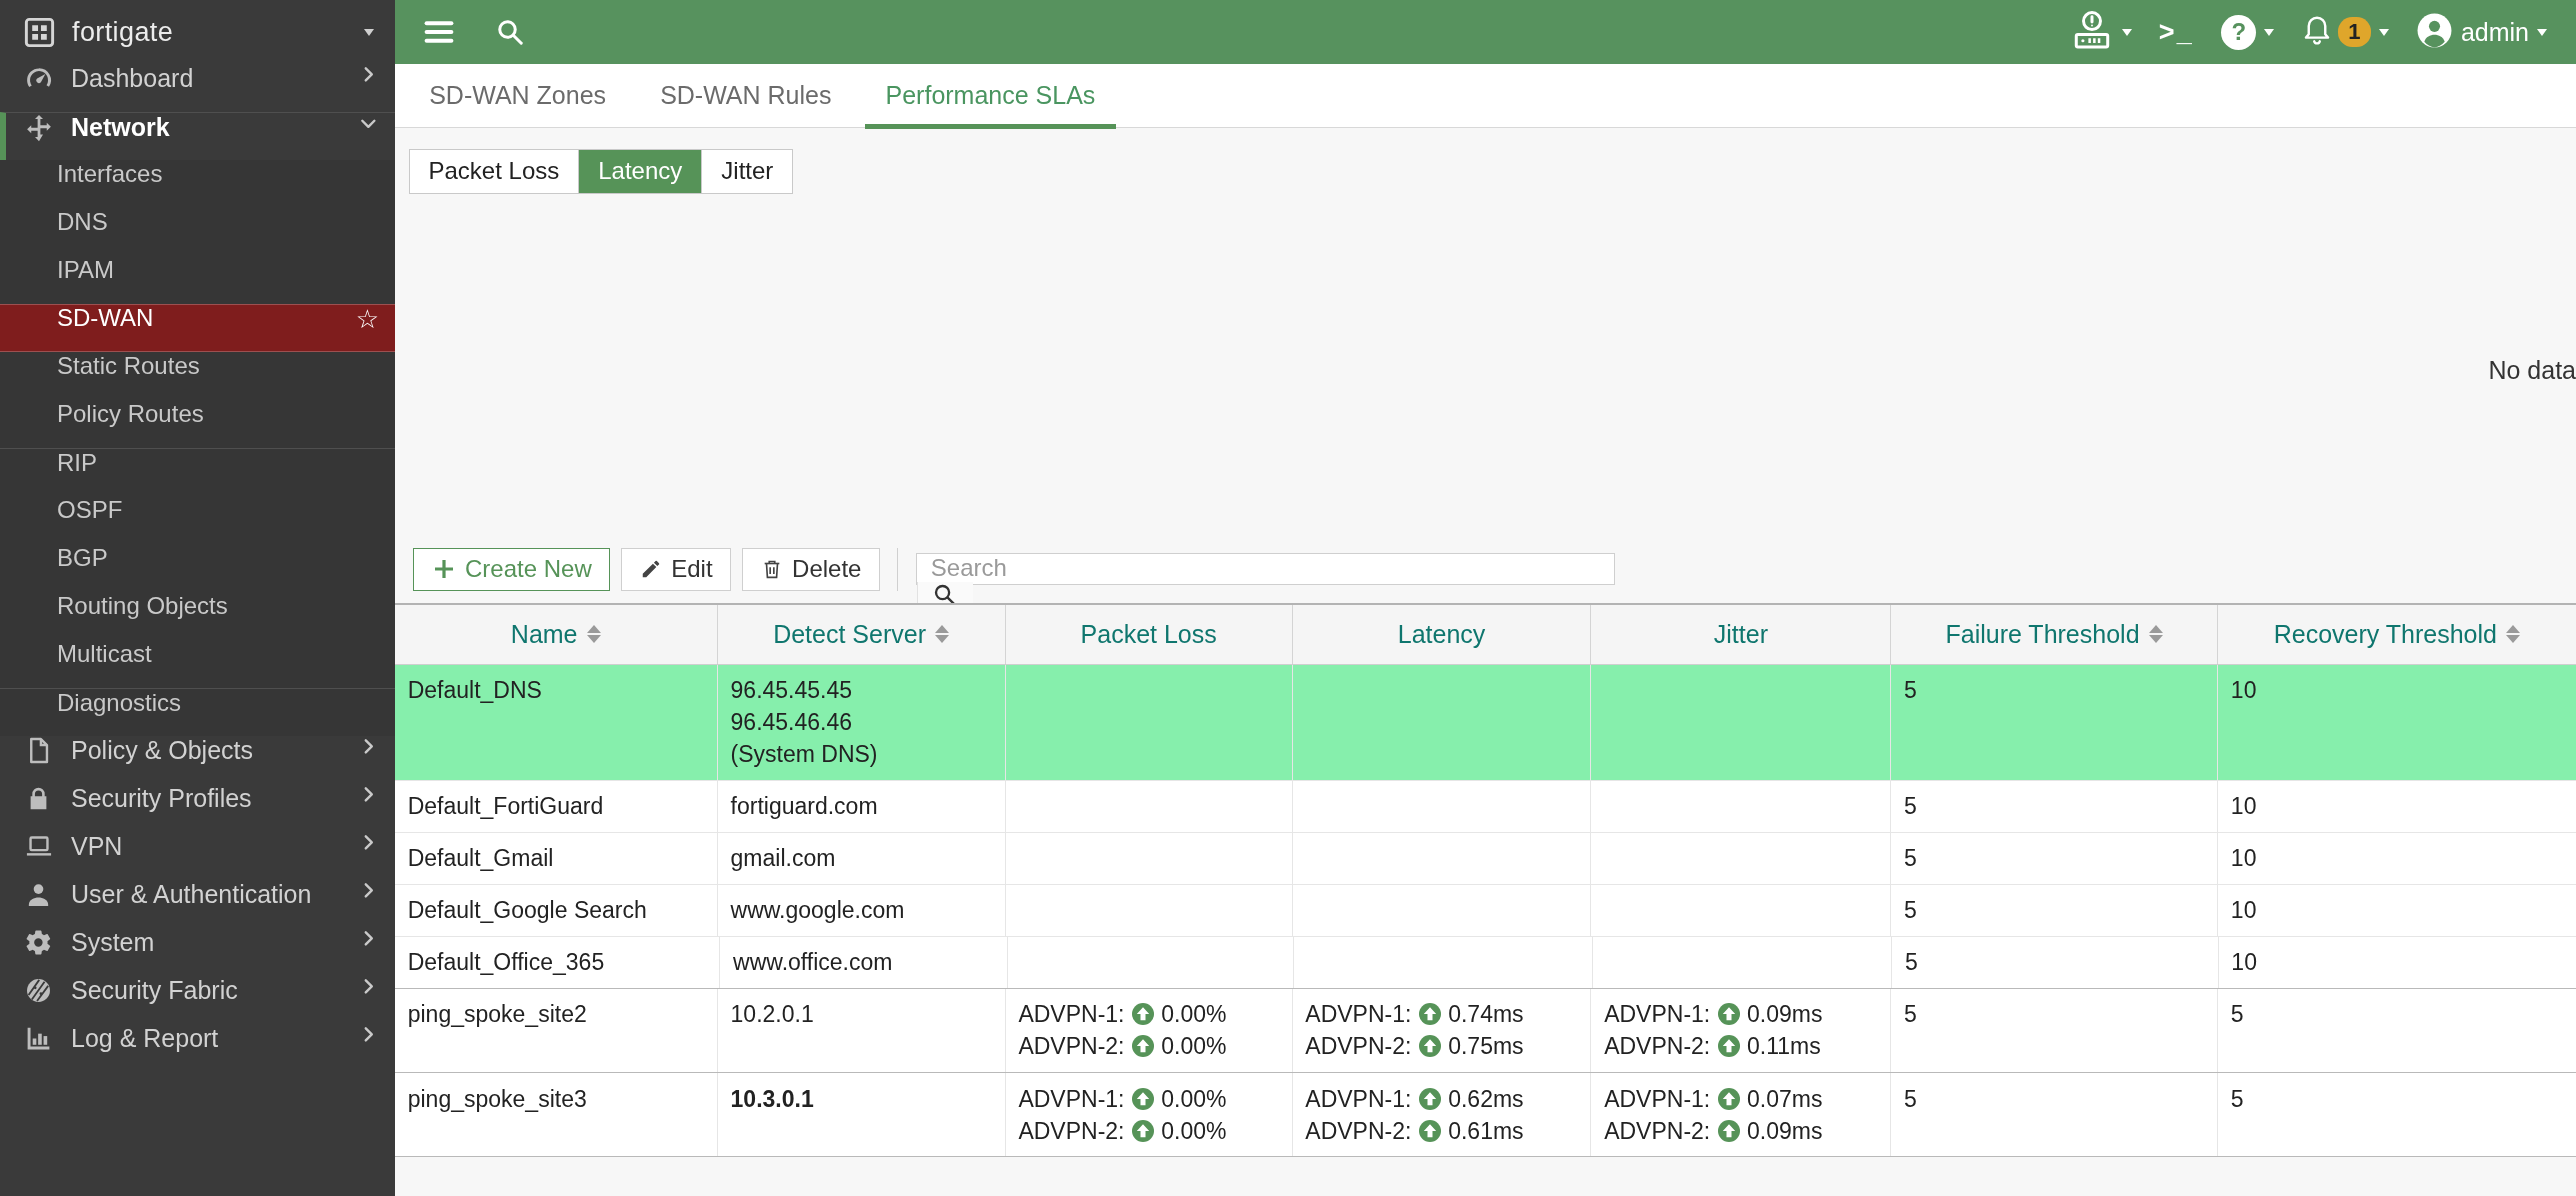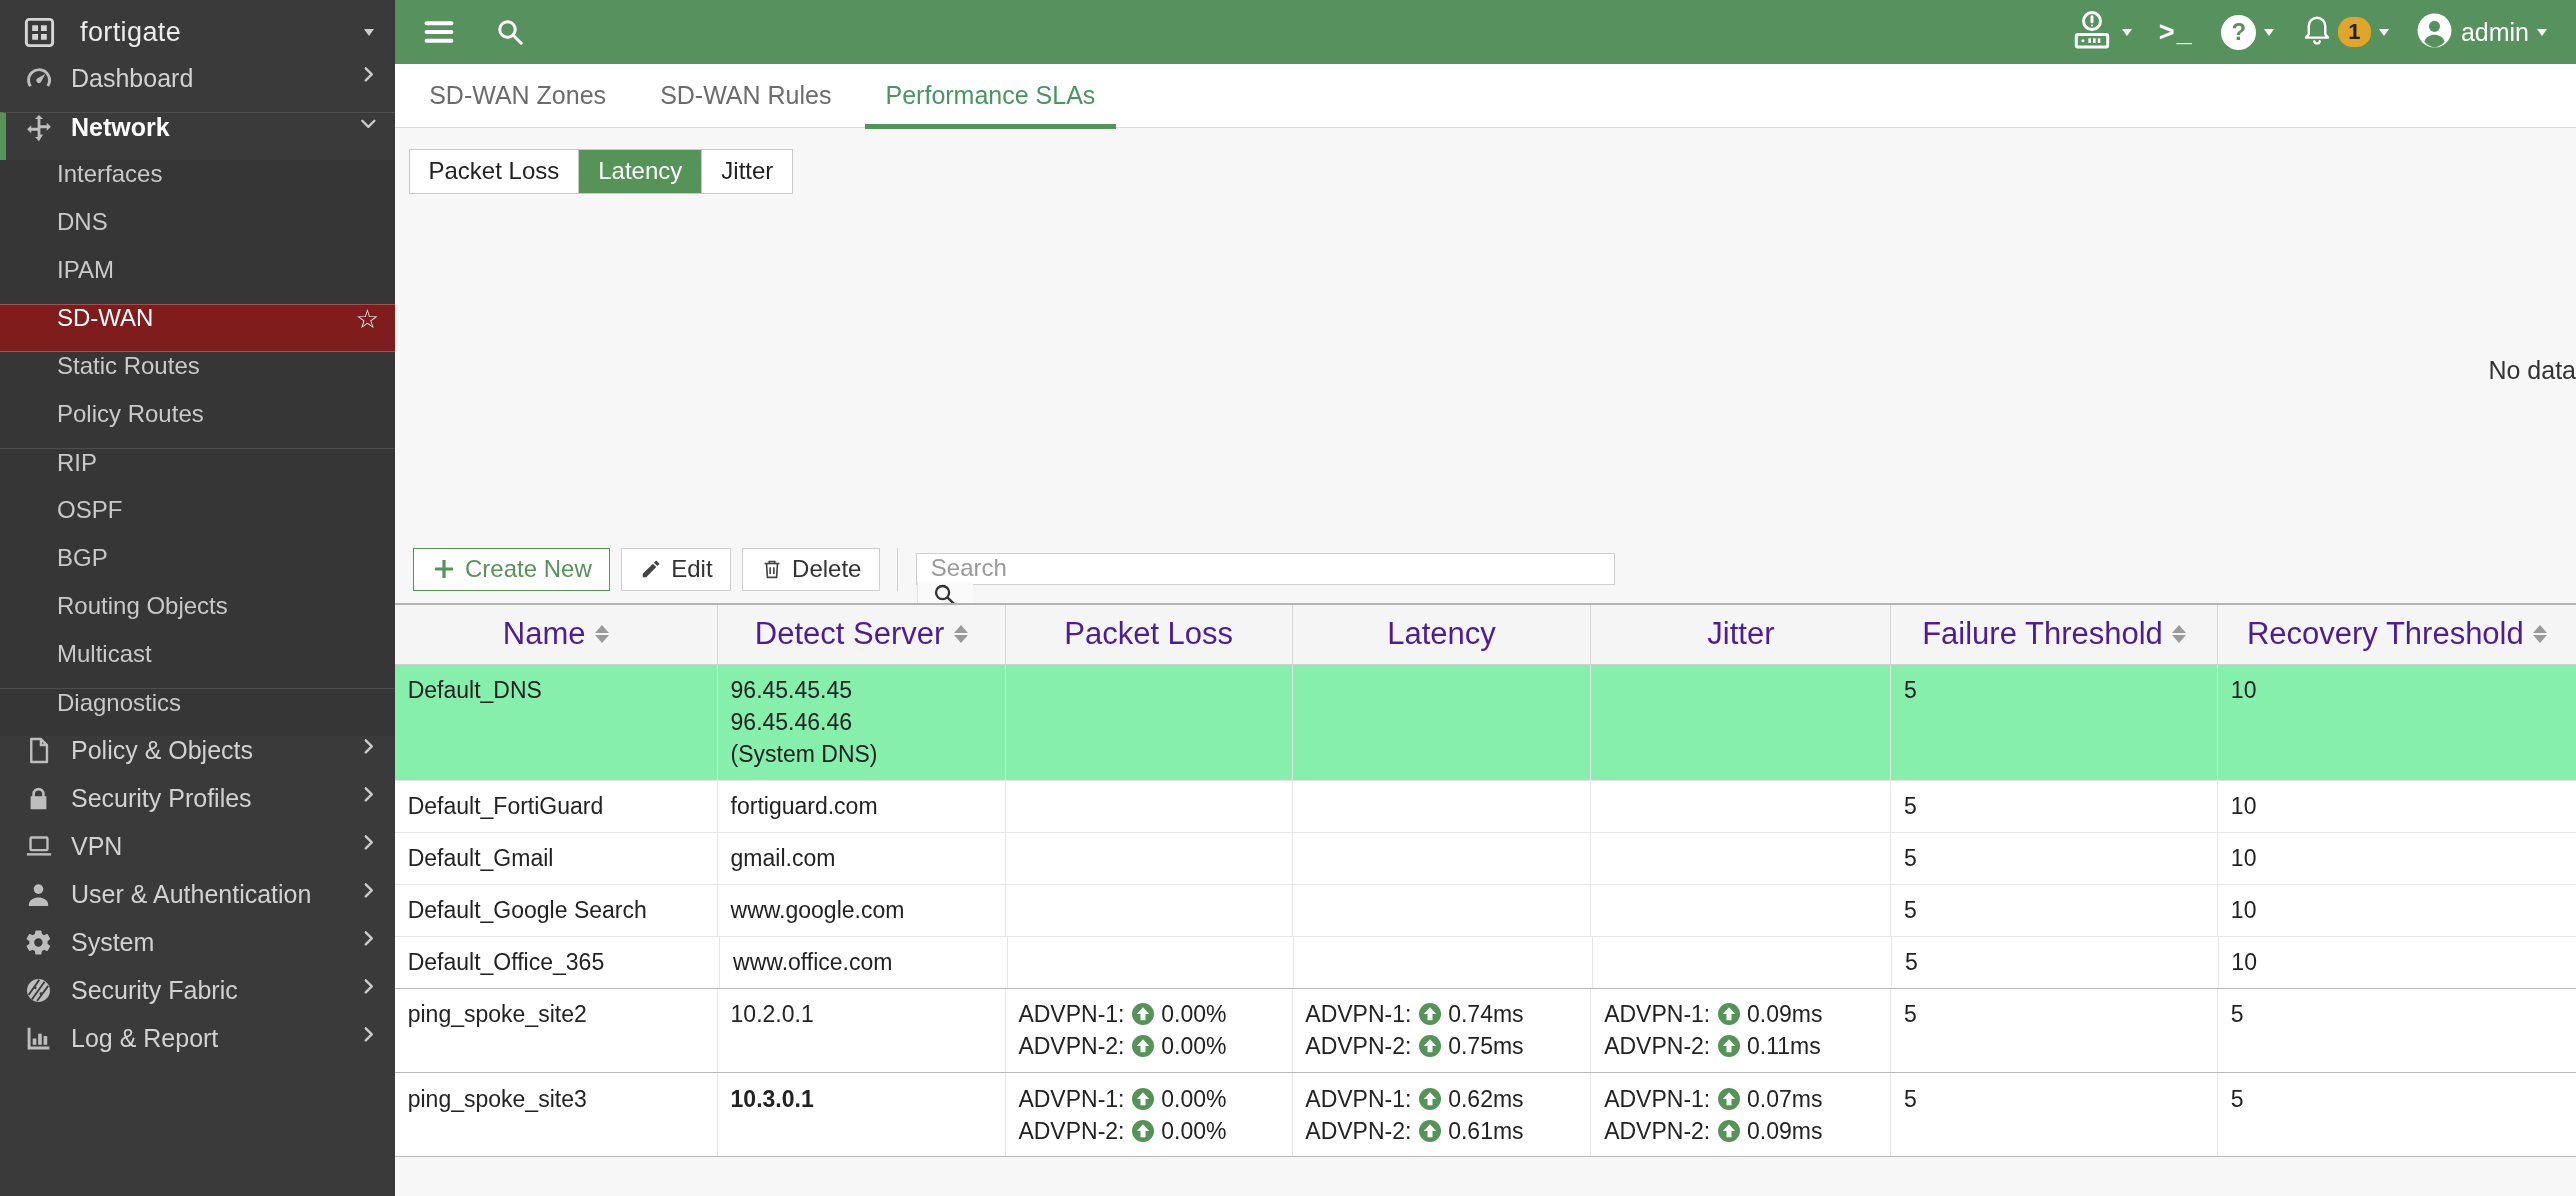--- a/index.html
+++ b/index.html
@@ -2,21 +2,21 @@
 <html style="font-size:12.7px"><head>
 <meta charset="utf-8">
 <style>
   * { box-sizing: border-box; margin: 0; padding: 0; }
   html,body { width: 2576px; height: 1197px; overflow: hidden; }
   body { font-family: "Liberation Sans", sans-serif; background:#fff; color:#222; }
   .app { width:2576px; height:1197px; display:flex; flex-direction:column; }
 
   
   .topbar { height:64px; flex:0 0 64px; background:#57925e; display:flex; align-items:center; color:#fff; }
-  .brand { width:395px; height:64px; background:#3a3a3a; display:flex; align-items:center; padding:0 20.7px 0 22px; gap:23px; flex:0 0 395px; }
+  .brand { width:395px; height:64px; background:#3a3a3a; display:flex; align-items:center; padding:0 20.7px 0 22px; gap:15px; flex:0 0 395px; }
   .brand .logo { color:#d5d5d5; display:flex; }
   .brand-label { font-size:27px; color:#ececec; letter-spacing:0.4px; }
   .brand .caret { margin-left:auto; color:#cfcfcf; }
   .caret { width:0; height:0; border-left:6.4px solid transparent; border-right:6.4px solid transparent; border-top:8px solid currentColor; display:inline-block; }
   .caret.sm { border-left-width:5.6px; border-right-width:5.6px; border-top-width:7.2px; }
   .tb-icon { display:flex; align-items:center; justify-content:center; padding:0 20.7px; height:64px; color:#fff; cursor:pointer; }
   .tb-icon.hamburger { margin-left:8px; }
   .tb-right { margin-left:auto; display:flex; align-items:center; gap:27px; padding-right:29px; }
   .tb-group { display:flex; align-items:center; gap:8px; cursor:pointer; }
   .cli { font-size:27px; font-weight:bold; letter-spacing:2.4px; }
@@ -57,21 +57,21 @@
   .btn.create .b-icon { color:#569358; }
   .tb-divider { width:0.8px; height:43px; background:#d0d0d0; margin:0 6.4px; }
   .search-group { display:flex; height:32px; width:699px; border:0.8px solid #cfcfcf; background:#fff;flex-direction:column; }
   .search-input { flex:1; border:none; outline:none; font-size:24px; padding:0 14.3px; color:#333; background:transparent; font-family:inherit; }
   .search-input::placeholder { color:#9a9a9a; }
   .search-btn { width:56px; display:flex; align-items:center; justify-content:center; background:#fafafa; border:none; border-left:0.8px solid #e2e2e2; cursor:pointer; color:#333; }
 
   
   .table { margin-top:12px; background:#fff; border-top:2.4px solid #b3b3b3; }
   .thead { display:flex; height:60px; background:#f5f5f5; border-bottom:0.8px solid #cfcfcf; }
-  .th { display:flex; align-items:center; justify-content:center; gap:9.5px; font-size:31px; color:#4c1d95; border-right:0.8px solid #d4d4d4; }
+  .th { display:flex; align-items:center; justify-content:center; gap:9.5px; font-size:25px; color:#0f766e; border-right:0.8px solid #d4d4d4; }
   .th:last-child { border-right:none; }
   .sort { display:inline-flex; flex-direction:column; gap:2.4px; }
   .sort i { width:0; height:0; border-left:7.2px solid transparent; border-right:7.2px solid transparent; display:block; }
   .sort i.up { border-bottom:8px solid #9a9a9a; }
   .sort i.dn { border-top:8px solid #9a9a9a; }
 
   .row { display:flex; background:#fff; border-bottom:0.8px solid #e6e6e6; min-height:52px; }
   .row.group-start { border-top:1.6px solid #b9b9b9; margin-top:-0.8px; }
   .row:last-child { border-bottom:1.6px solid #b9b9b9; }
   .row.selected { background:#86efac; }

